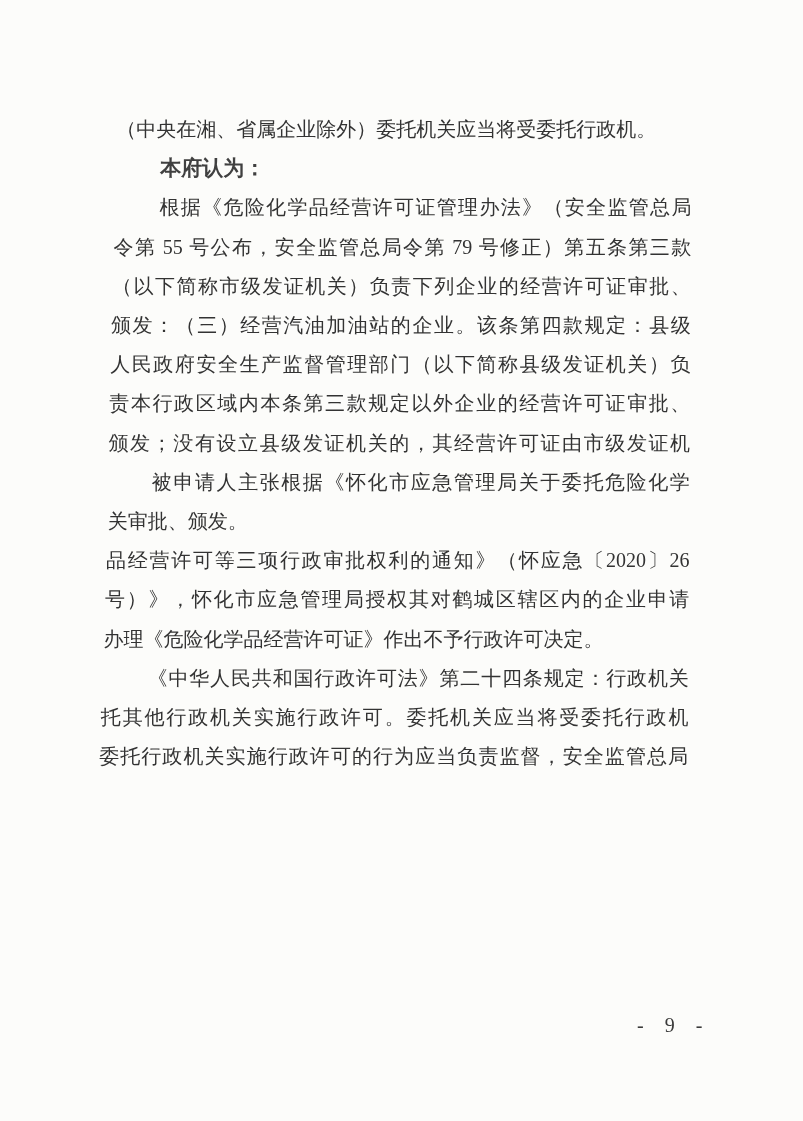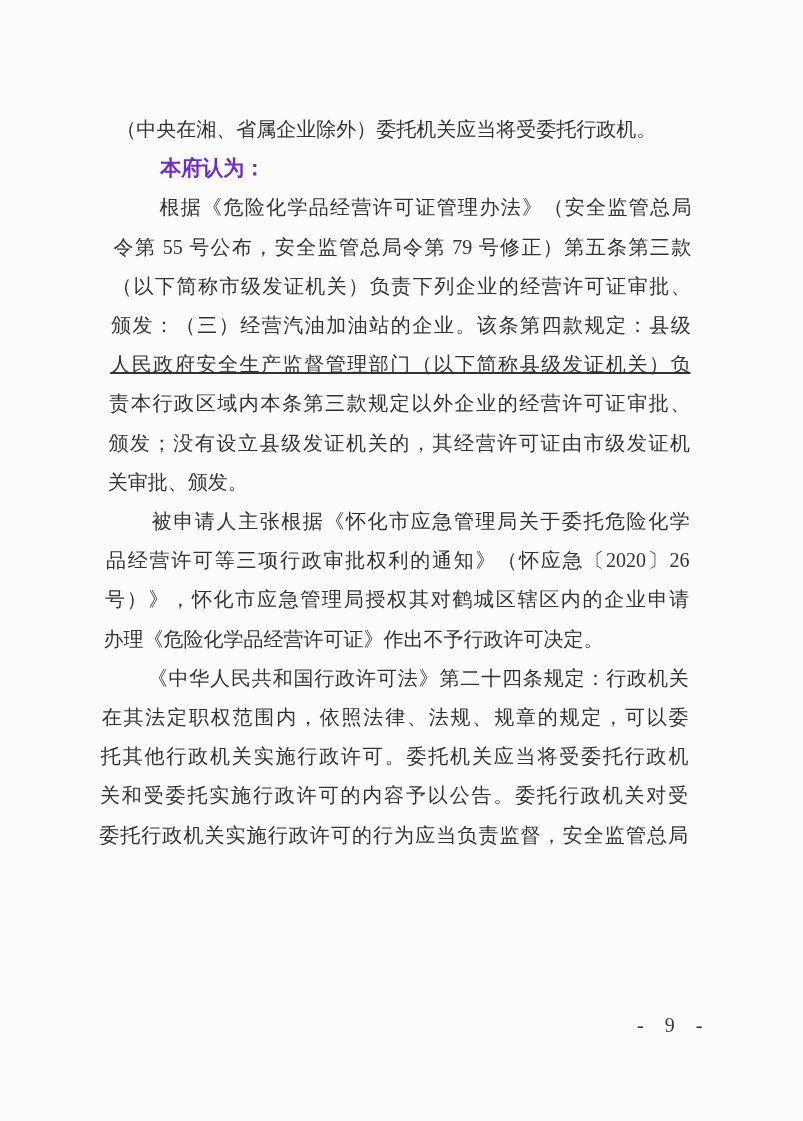--- a/index.html
+++ b/index.html
@@ -44,21 +44,21 @@
     text-align: left;
     text-align-last: left;
   }
   .line.full_indent,
   .line.heading {
     text-indent: 45px;
   }
   .line.heading {
     font-weight: 700;
     font-size: 21px;
-    color: #6d28d9;
+    color: #404040;
     text-align: center;
     text-align-last: left;
   }
   .pagenum {
     position: absolute;
     top: 1014px;
     left: 637px;
     font-size: 20px;
     letter-spacing: 8px;
     color: #3a3a3a;
@@ -69,28 +69,26 @@
 <body>
 
 <div class="page">
   <div class="textblock">
       <div class="line end" style="margin-left: 5.15px; width: 575.66px;">（中央在湘、省属企业除外）委托机关应当将受委托行政机。</div>
       <div class="line heading" style="margin-left: 4.3px; width: 576.32px;">本府认为：</div>
       <div class="line full_indent" style="margin-left: 3.45px; width: 576.98px;">根据《危险化学品经营许可证管理办法》（安全监管总局</div>
       <div class="line full" style="margin-left: 2.6px; width: 577.64px;">令第 55 号公布，安全监管总局令第 79 号修正）第五条第三款</div>
       <div class="line full" style="margin-left: 0.9px; width: 578.96px;">（以下简称市级发证机关）负责下列企业的经营许可证审批、</div>
       <div class="line full" style="margin-left: 0.0499999px; width: 579.62px;">颁发：（三）经营汽油加油站的企业。该条第四款规定：县级</div>
-      <div class="line full" style="margin-left: -0.8px; width: 580.28px; text-decoration: underline;">人民政府安全生产监督管理部门（以下简称县级发证机关）负</div>
+      <div class="line full" style="margin-left: -0.8px; width: 580.28px;">人民政府安全生产监督管理部门（以下简称县级发证机关）负</div>
       <div class="line full" style="margin-left: -1.65px; width: 580.94px;">责本行政区域内本条第三款规定以外企业的经营许可证审批、</div>
       <div class="line full" style="margin-left: -2.5px; width: 581.6px;">颁发；没有设立县级发证机关的，其经营许可证由市级发证机</div>
+      <div class="line full_indent" style="margin-left: -4.2px; width: 582.92px;">被申请人主张根据《怀化市应急管理局关于委托危险化学</div>
       <div class="line end" style="margin-left: -3.35px; width: 582.26px;">关审批、颁发。</div>
-      <div class="line full_indent" style="margin-left: -4.2px; width: 582.92px;">被申请人主张根据《怀化市应急管理局关于委托危险化学</div>
       <div class="line full" style="margin-left: -5.05px; width: 583.58px;">品经营许可等三项行政审批权利的通知》（怀应急〔2020〕26</div>
       <div class="line full" style="margin-left: -5.9px; width: 584.24px;">号）》，怀化市应急管理局授权其对鹤城区辖区内的企业申请</div>
       <div class="line end" style="margin-left: -7.6px; width: 585.56px;">办理《危险化学品经营许可证》作出不予行政许可决定。</div>
       <div class="line full_indent" style="margin-left: -8.45px; width: 586.22px;">《中华人民共和国行政许可法》第二十四条规定：行政机关</div>
-      <div class="line full" style="margin-left: -9.3px; width: 586.88px;">在其法定职权范围内，依照法律、法规、规章的规定，可以委</div>
       <div class="line full" style="margin-left: -10.15px; width: 587.54px;">托其他行政机关实施行政许可。委托机关应当将受委托行政机</div>
-      <div class="line full" style="margin-left: -11px; width: 588.2px;">关和受委托实施行政许可的内容予以公告。委托行政机关对受</div>
       <div class="line full" style="margin-left: -11.85px; width: 588.86px;">委托行政机关实施行政许可的行为应当负责监督，安全监管总局</div>
     </div>
   <div class="pagenum">- 9 -</div>
 </div>
 
 </body></html>

